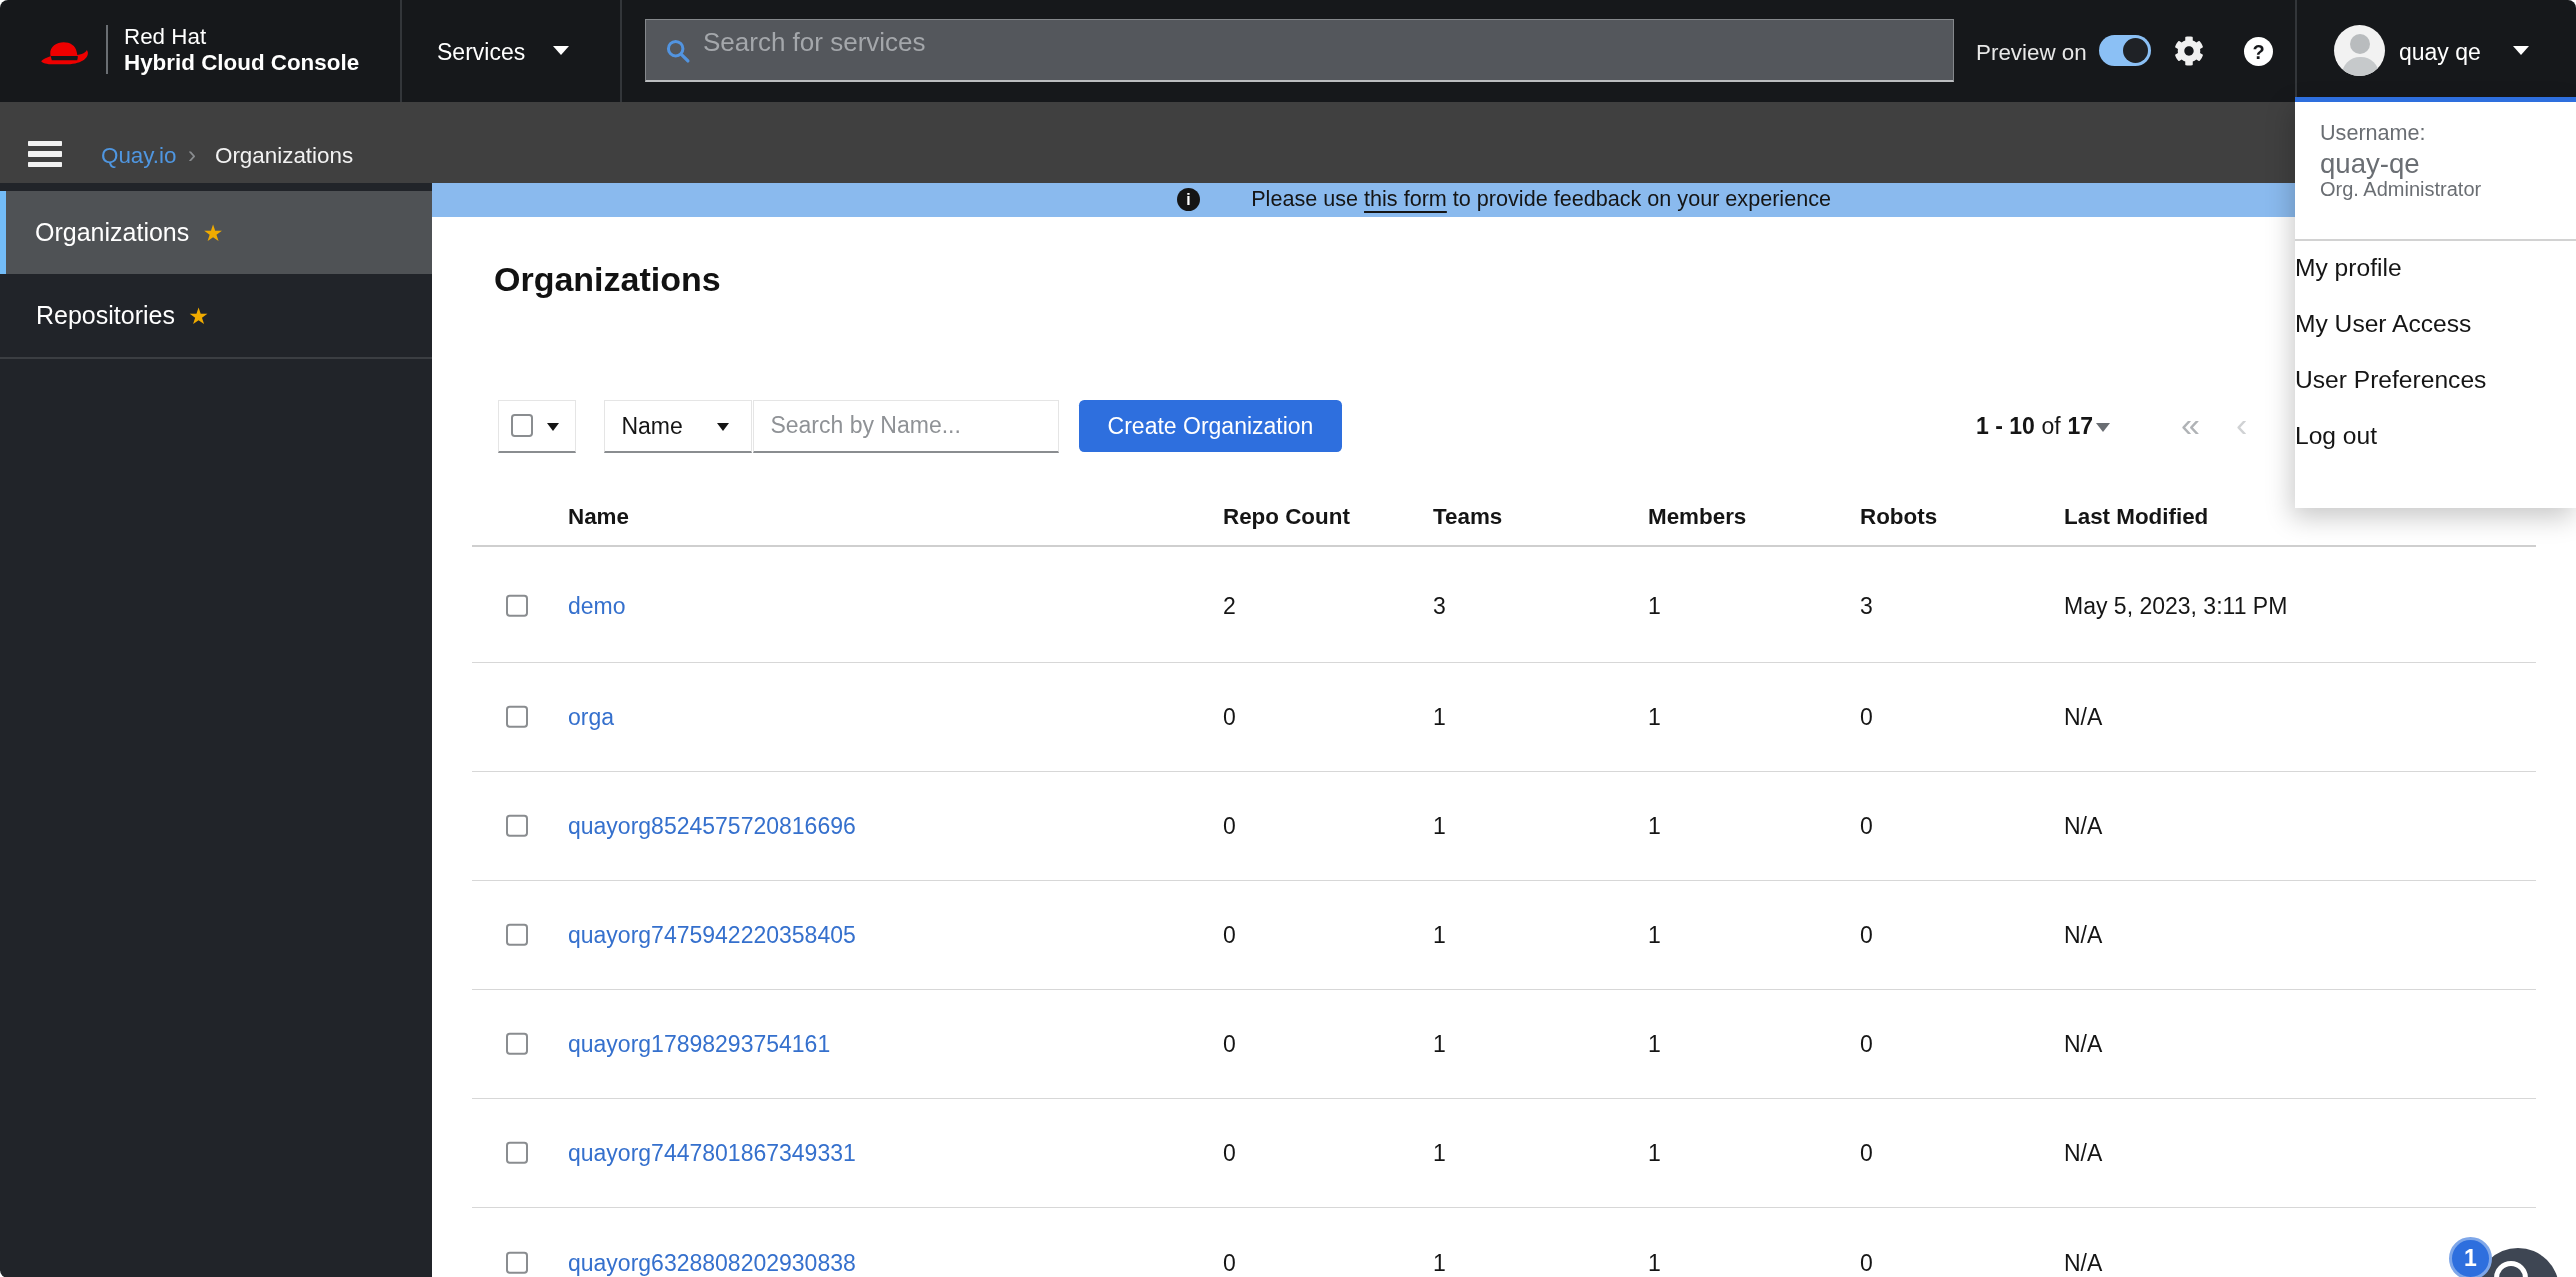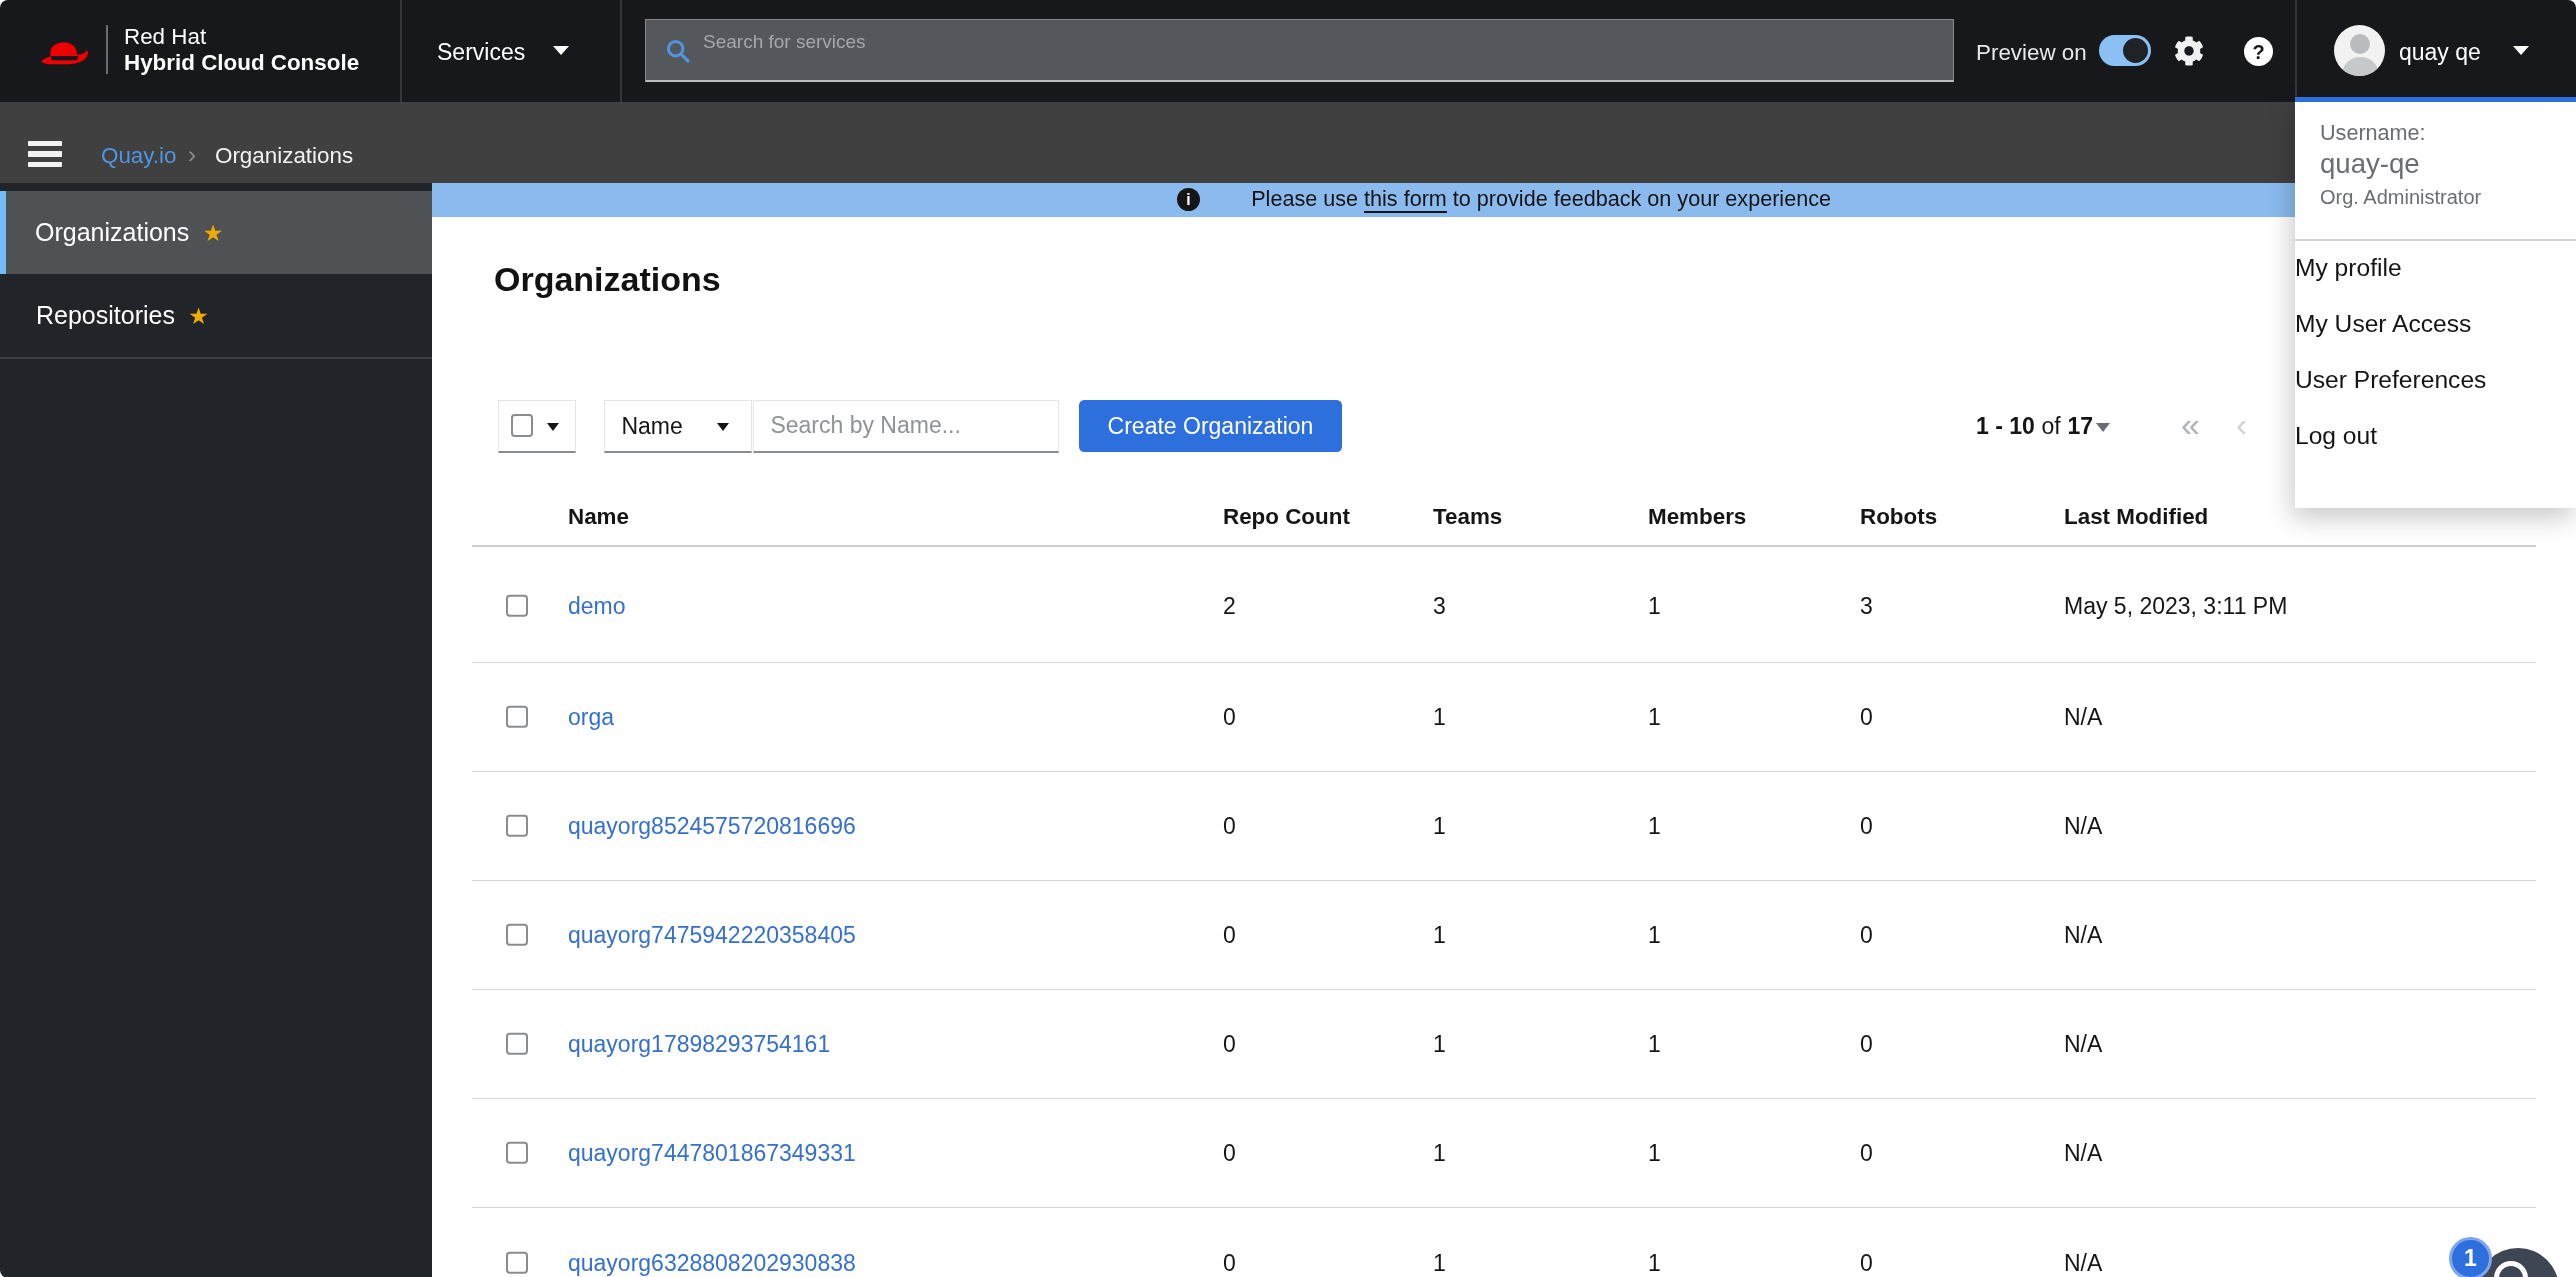--- a/index.html
+++ b/index.html
@@ -14,21 +14,21 @@
   #logo-divider { position:absolute; left:106px; top:25px; width:1.5px; height:49px; background:#6a6e73; }
   #logo-text { position:absolute; left:124px; top:24px; color:#fff; font-size:22.4px; line-height:26px; }
   #logo-text .l2 { font-weight:700; }
   #services-label { position:absolute; left:437px; top:39px; color:#fff; font-size:23px; }
   .caret { width:0; height:0; border-left:8.2px solid transparent; border-right:8.2px solid transparent; border-top:9.7px solid; }
   #services-caret { position:absolute; left:553px; top:46px; color:#fff; }
   #mast-search { position:absolute; left:645px; top:19.4px; width:1309px; height:63px; background:#54575c;
     border:0.7px solid #85888c; border-bottom:2.2px solid #bcbec0; }
   #mast-search svg { position:absolute; left:18px; top:17px; }
   #mast-search input { position:absolute; left:57px; top:0; width:1222px; height:44px; background:transparent;
-    border:none; outline:none; font-size:19px; color:#e0e0e0; font-family:inherit; }
+    border:none; outline:none; font-size:26px; color:#e0e0e0; font-family:inherit; }
   #mast-search input::placeholder { color:#a4a7ab; }
   #preview-label { position:absolute; left:1976px; top:40px; color:#e8e8e8; font-size:22.4px; }
   #preview-toggle { position:absolute; left:2099px; top:35px; width:52px; height:31px; border-radius:15.7px; background:#8bc0f5; }
   #preview-toggle .knob { position:absolute; right:3px; top:3px; width:25px; height:25px; border-radius:50%; background:#1f2226; }
   #gear-btn { position:absolute; left:2174px; top:36px; width:30px; height:30px; }
   #help-btn { position:absolute; left:2244px; top:37px; width:29px; height:29px; border-radius:50%; background:#fff;
     text-align:center; line-height:30px; font-size:20px; font-weight:800; color:#16181b; }
   #avatar { position:absolute; left:2334px; top:25px; width:51px; height:51px; border-radius:50%; background:#f2f2f2; overflow:hidden; }
   #avatar .head { position:absolute; left:15.7px; top:9px; width:20px; height:20px; border-radius:50%; background:#b9bcbe; }
   #avatar .body { position:absolute; left:7.5px; top:32px; width:37px; height:25px; border-radius:18px 18px 0 0; background:#c6c9cb; }
@@ -100,21 +100,21 @@
   .col-check { left:34px; } .col-name { left:96px; } .col-repo { left:751px; } .col-teams { left:961px; }
   .col-members { left:1176px; } .col-robots { left:1388px; } .col-last { left:1592px; }
   a.name-link { color:#3570cd; text-decoration:none; cursor:pointer; }
 
   
   #user-menu { position:absolute; left:2295px; top:97px; width:281px; height:411px; background:#fff;
     border-top:5.2px solid #2e6fde; box-shadow:-3px 10.4px 25px rgba(0,0,0,0.22); z-index:50; }
   #user-menu .meta { position:absolute; left:25px; color:#6a6e73; white-space:nowrap; }
   #um-label { top:18px; font-size:21.6px; }
   #um-user { top:46px; font-size:27.6px; }
-  #um-role { top:84px; font-size:20px; }
+  #um-role { top:76px; font-size:20px; }
   #um-div { position:absolute; left:0; top:137px; width:281px; height:1.5px; background:#d2d2d2; }
   .um-item { position:absolute; left:0; width:281px; height:52px; line-height:52px; font-size:24.6px; color:#151515;
     cursor:pointer; white-space:nowrap; }
   #um-i0{top:140px;} #um-i1{top:196px;} #um-i2{top:252px;} #um-i3{top:308px;}
 
   
   #chat-bubble { position:absolute; left:2477px; top:1248px; width:82px; height:82px; border-radius:50%; background:#3e4653; z-index:60; }
   #chat-bubble .glyph { position:absolute; left:17px; top:12.7px; width:34px; height:34px; border:5.2px solid #fff; border-radius:50%; }
   #chat-badge { position:absolute; left:2449px; top:1237px; width:43px; height:43px; border-radius:50%; background:#2e6fde;
     border:3px solid #7fa7e9; color:#fff; font-size:23px; font-weight:700; text-align:center; line-height:37px; z-index:61; }

